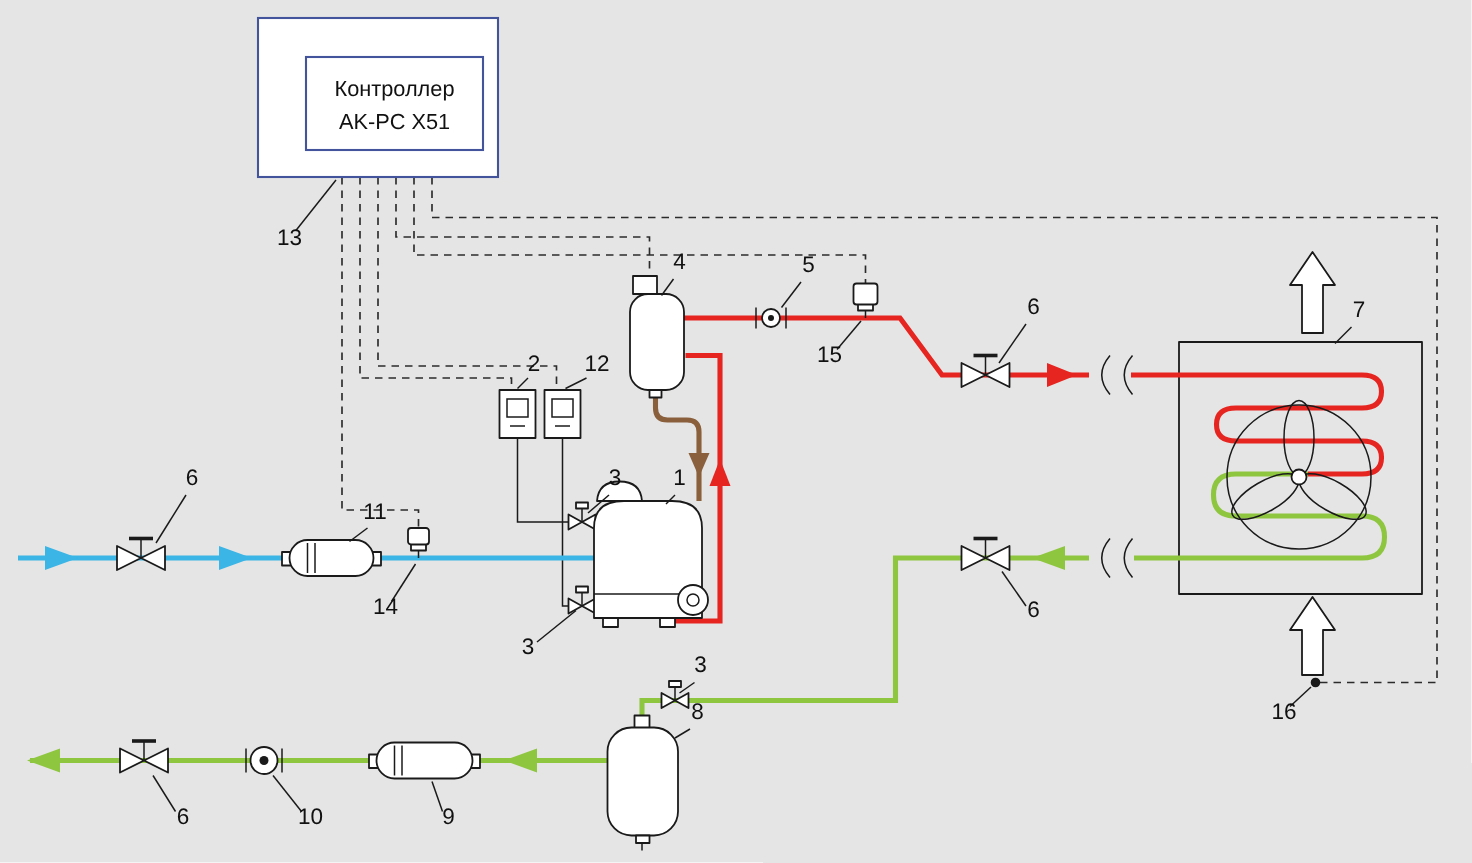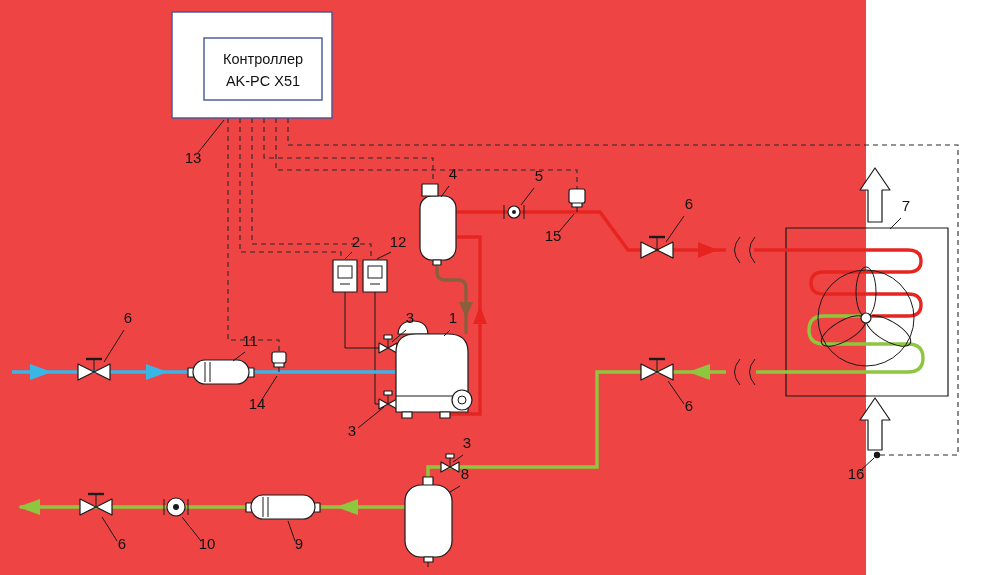--- a/index.html
+++ b/index.html
@@ -1,17 +1,17 @@
 <!DOCTYPE html>
 <html style="--suction_blue: #3ab5e6; --discharge_red: #e62520; --liquid_green: #8fc640; --oil_brown: #8a5f3c; --controller_blue: #44549c; --line_black: #1a1a1a;"><head>
 <meta charset="utf-8">
 <style>
   html,body{margin:0;padding:0;background:#fff;}
   body{font-family:"Liberation Sans",sans-serif;}
-  .stage{width:866px;height:575px;position:relative;background:#ef4444;margin:0;}
+  .stage{width:981px;height:575px;position:relative;background:#e5e5e5;margin:0;}
   svg{display:block;}
   .pipe-blue{stroke:var(--suction_blue,#3ab5e6);stroke-width:3.4;fill:none;}
   .pipe-red{stroke:var(--discharge_red,#e62520);stroke-width:3.4;fill:none;}
   .pipe-green{stroke:var(--liquid_green,#8fc640);stroke-width:3.4;fill:none;}
   .pipe-brown{stroke:var(--oil_brown,#8a5f3c);stroke-width:3.4;fill:none;}
   .fill-blue{fill:var(--suction_blue,#3ab5e6);stroke:none;}
   .fill-red{fill:var(--discharge_red,#e62520);stroke:none;}
   .fill-green{fill:var(--liquid_green,#8fc640);stroke:none;}
   .fill-brown{fill:var(--oil_brown,#8a5f3c);stroke:none;}
   .comp{fill:#fff;stroke:var(--line_black,#1a1a1a);stroke-width:1.2;stroke-linejoin:round;}

